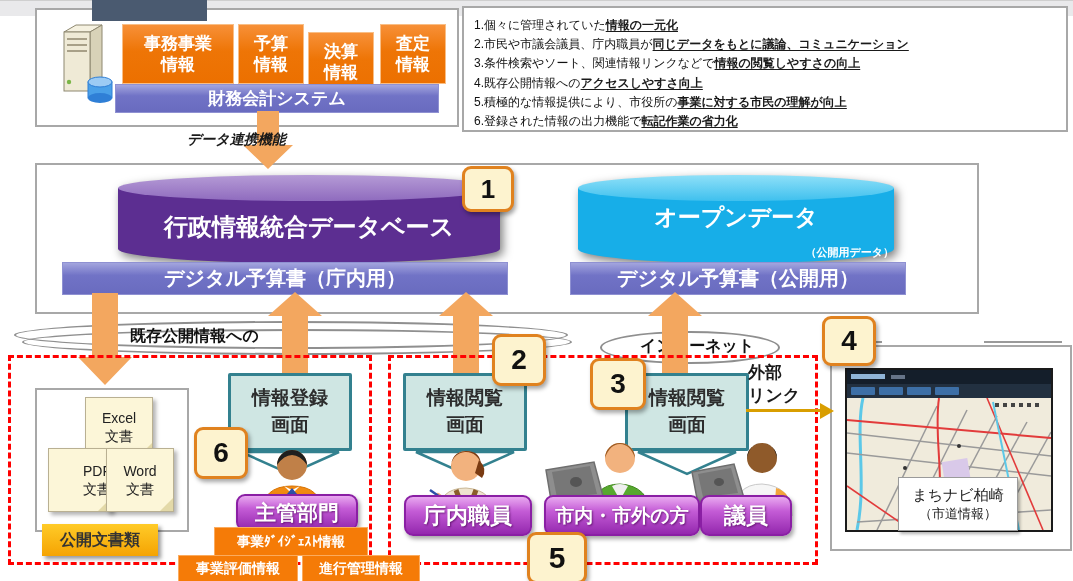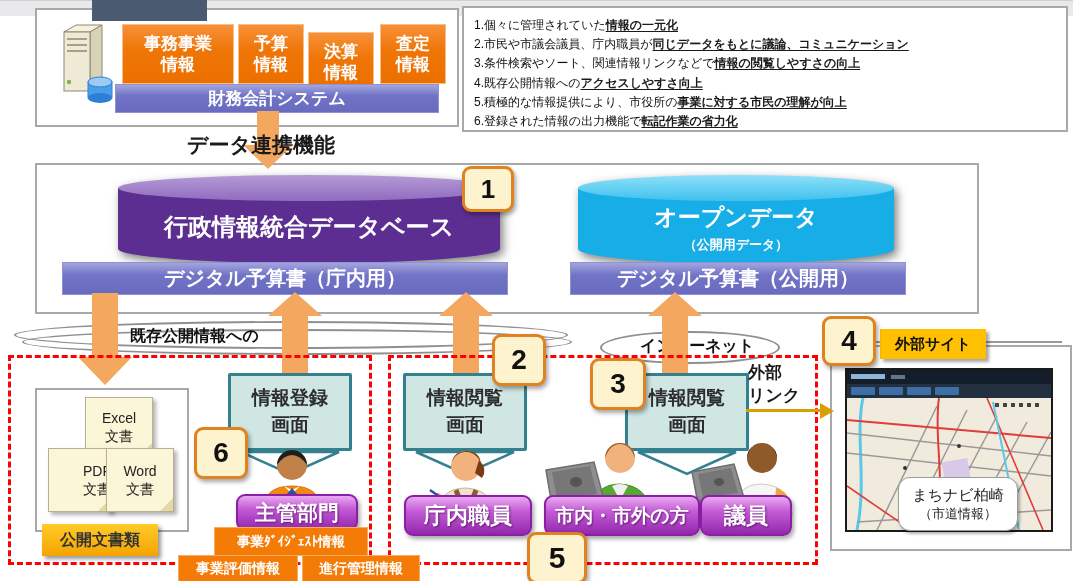--- a/index.html
+++ b/index.html
@@ -98,41 +98,41 @@
     <div><span class="plain">2.市民や市議会議員、庁内職員が</span><span class="hl">同じデータをもとに議論、コミュニケーション</span></div>
     <div><span class="plain">3.条件検索やソート、関連情報リンクなどで</span><span class="hl">情報の閲覧しやすさの向上</span></div>
     <div><span class="plain">4.既存公開情報への</span><span class="hl">アクセスしやすさ向上</span></div>
     <div><span class="plain">5.積極的な情報提供により、市役所の</span><span class="hl">事業に対する市民の理解が向上</span></div>
     <div><span class="plain">6.登録された情報の出力機能で</span><span class="hl">転記作業の省力化</span></div>
   </div>
 
   <svg class="abs arrow" style="left:243px;top:111px;" width="50" height="58" viewBox="0 0 50 58">
     <polygon points="14,0 36,0 36,34 50,34 25,58 0,34 14,34" fill="#F3A75F"></polygon>
   </svg>
-  <div class="abs" style="left:187px;top:131px;font-size:21px;font-weight:600;z-index:3;"><span>データ連携機能</span></div>
+  <div class="abs" style="left:187px;top:131px;font-size:14px;font-weight:600;z-index:3;font-style:italic;"><span>データ連携機能</span></div>
 
   <div class="abs panel" style="left:35px;top:163px;width:940px;height:147px;"></div>
 
   <div class="abs cylinder" style="left:118px;top:175px;width:382px;height:88px;">
     <div class="cyl-body" style="background:#5C2E91;"></div>
     <div class="cyl-top" style="background:linear-gradient(180deg,#B59BD6,#8F6BBE);"></div>
     <div class="cyl-label" style="top:36px;font-size:24px;">行政情報統合データベース</div>
   </div>
   <div class="abs badge" style="left:462px;top:166px;width:46px;height:40px;font-size:26px;">
       <span>1</span>
     </div>
   <div class="abs pbar" style="left:62px;top:262px;width:444px;height:31px;font-size:20px;">
       <span>デジタル予算書（庁内用）</span>
     </div>
 
   <div class="abs cylinder" style="left:578px;top:175px;width:316px;height:88px;">
     <div class="cyl-body" style="background:#17AEE8;"></div>
     <div class="cyl-top" style="background:linear-gradient(180deg,#8FE0F8,#3FC0EE);"></div>
     <div class="cyl-label" style="top:27px;font-size:23px;">オープンデータ</div>
-    <div class="cyl-label" style="top:61px;font-size:13px;">（公開用データ）</div>
+    <div class="cyl-label" style="top:70px;font-size:11px;text-align:right;">（公開用データ）</div>
   </div>
   <div class="abs pbar" style="left:570px;top:262px;width:334px;height:31px;font-size:20px;">
       <span>デジタル予算書（公開用）</span>
     </div>
 
   <div class="abs net" style="left:14px;top:321px;width:550px;height:24px;"></div>
   <div class="abs net" style="left:22px;top:329px;width:546px;height:22px;"></div>
   <div class="abs netlabel" style="left:130px;top:326px;"><span>既存公開情報への</span></div>
 
   <div class="abs net" style="left:600px;top:331px;width:176px;height:29px;"></div>
@@ -258,23 +258,20 @@
   <svg class="abs" style="left:820px;top:403px;z-index:6;" width="14" height="16" viewBox="0 0 14 16">
     <polygon points="0,0 14,8 0,16" fill="#D99E00"></polygon>
   </svg>
 
   <div class="abs badge" style="left:822px;top:316px;width:48px;height:44px;">
       <span>4</span>
     </div>
   <div class="abs conn" style="left:868px;top:341px;width:14px;height:2px;"></div>
   <div class="abs conn" style="left:984px;top:341px;width:78px;height:2px;"></div>
   <div class="abs panel" style="left:830px;top:345px;width:238px;height:202px;"></div>
-  <div class="abs ylabel" style="left:880px;top:329px;width:106px;height:30px;font-size:15px;">
-      <span>外部サイト</span>
-    </div>
 
   <div class="abs map" style="left:845px;top:368px;width:204px;height:160px;">
     <div class="map-header">
       <div style="position:absolute;left:4px;top:4px;width:34px;height:5px;background:#8FB4D8;"></div>
       <div style="position:absolute;left:44px;top:5px;width:14px;height:4px;background:#667488;"></div>
     </div>
     <div class="map-toolbar">
       <div class="tbtn" style="left:4px;"></div>
       <div class="tbtn" style="left:32px;"></div>
       <div class="tbtn" style="left:60px;"></div>
@@ -304,18 +301,18 @@
       <g fill="#444">
           <rect x="148" y="5" width="4" height="4"></rect>
           <rect x="156" y="5" width="4" height="4"></rect>
         <rect x="164" y="5" width="4" height="4"></rect>
           <rect x="172" y="5" width="4" height="4"></rect>
         <rect x="180" y="5" width="4" height="4"></rect>
           <rect x="188" y="5" width="4" height="4"></rect>
         </g>
     </svg>
   </div>
-  <div class="abs caption" style="left:898px;top:477px;width:118px;height:52px;border-radius:12px;">
+  <div class="abs caption" style="left:898px;top:477px;width:118px;height:52px;">
     <div style="font-size:15px;color:#222;">まちナビ柏崎</div>
     <div style="font-size:13px;color:#222;">（市道情報）</div>
   </div>
 
 </div>
 
 </body></html>

